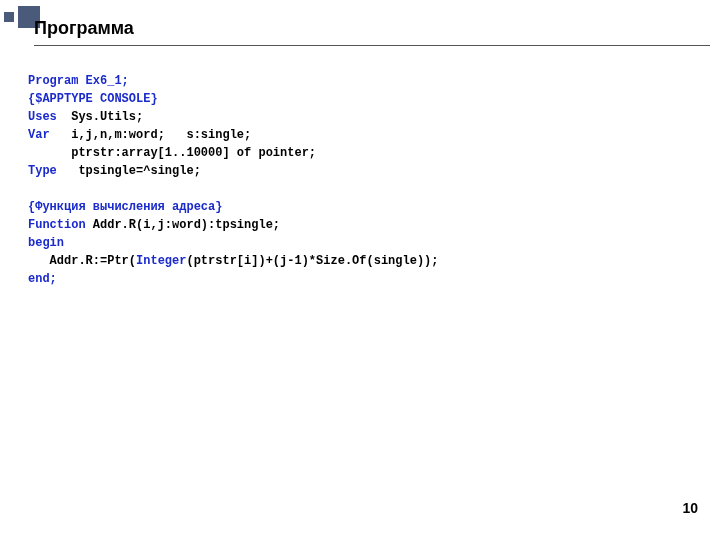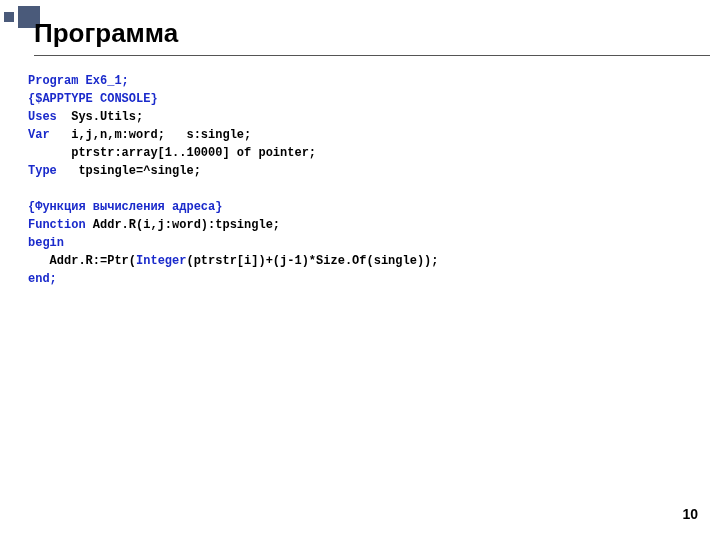--- a/index.html
+++ b/index.html
@@ -32,40 +32,40 @@
   }
   .header {
     position: absolute;
     top: 18px;
     left: 34px;
     right: 10px;
     border-bottom: 1px solid #555;
     padding-bottom: 6px;
   }
   .title {
-    font-size: 26px;
+    font-size: 18px;
     font-weight: bold;
     color: #000;
   }
   .code-block {
     position: absolute;
     top: 72px;
     left: 28px;
     right: 20px;
     font-family: "Courier New", monospace;
     font-size: 12px;
     font-weight: bold;
     line-height: 1.5;
     color: #000;
     white-space: pre;
   }
   .kw-blue { color: #1a2acb; }
   .page-num {
     position: absolute;
-    bottom: 18px;
+    bottom: 24px;
     right: 22px;
     font-size: 14px;
     font-weight: bold;
     color: #000;
   }
 </style>
 </head>
 <body>
 
 <div class="deco-row">

